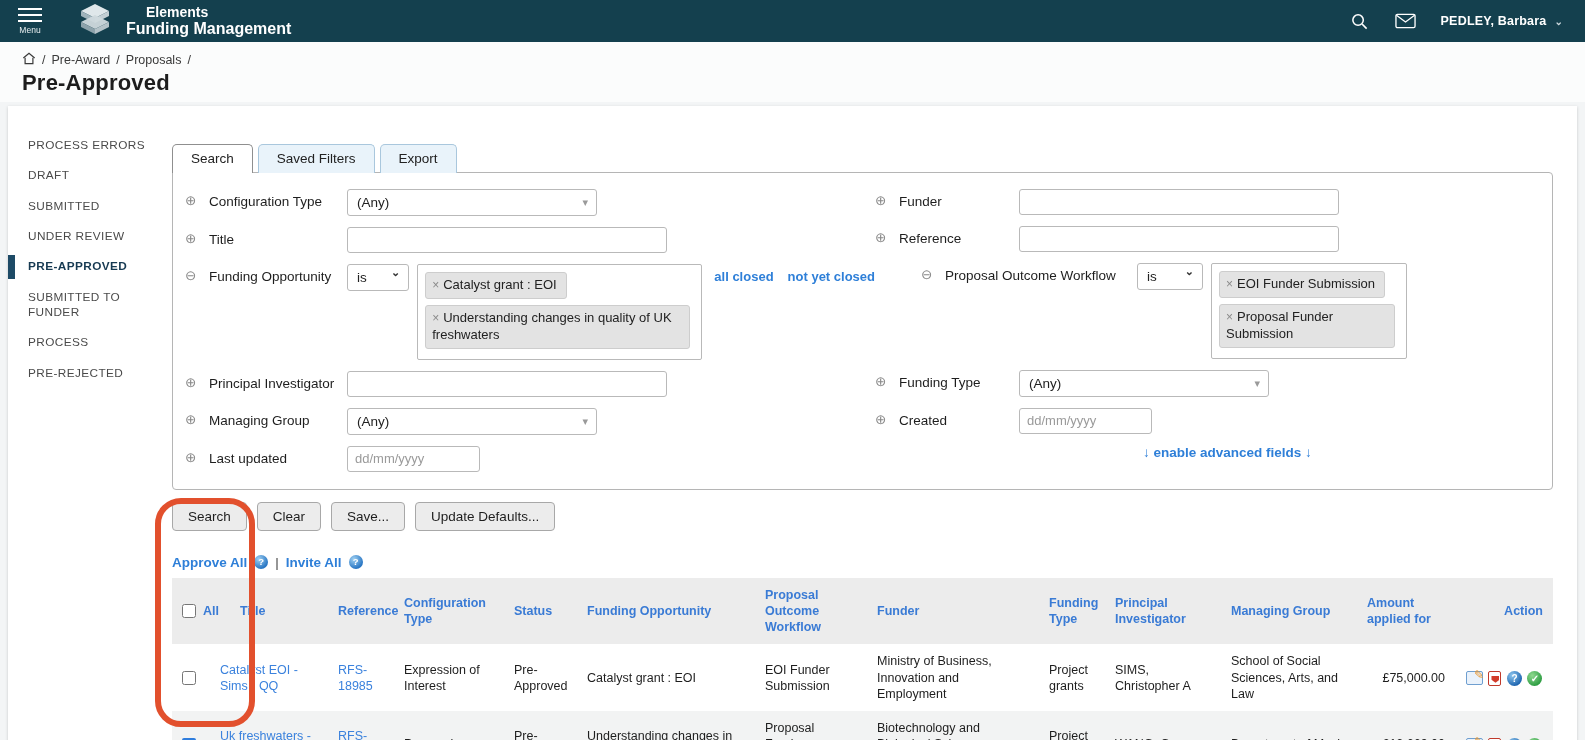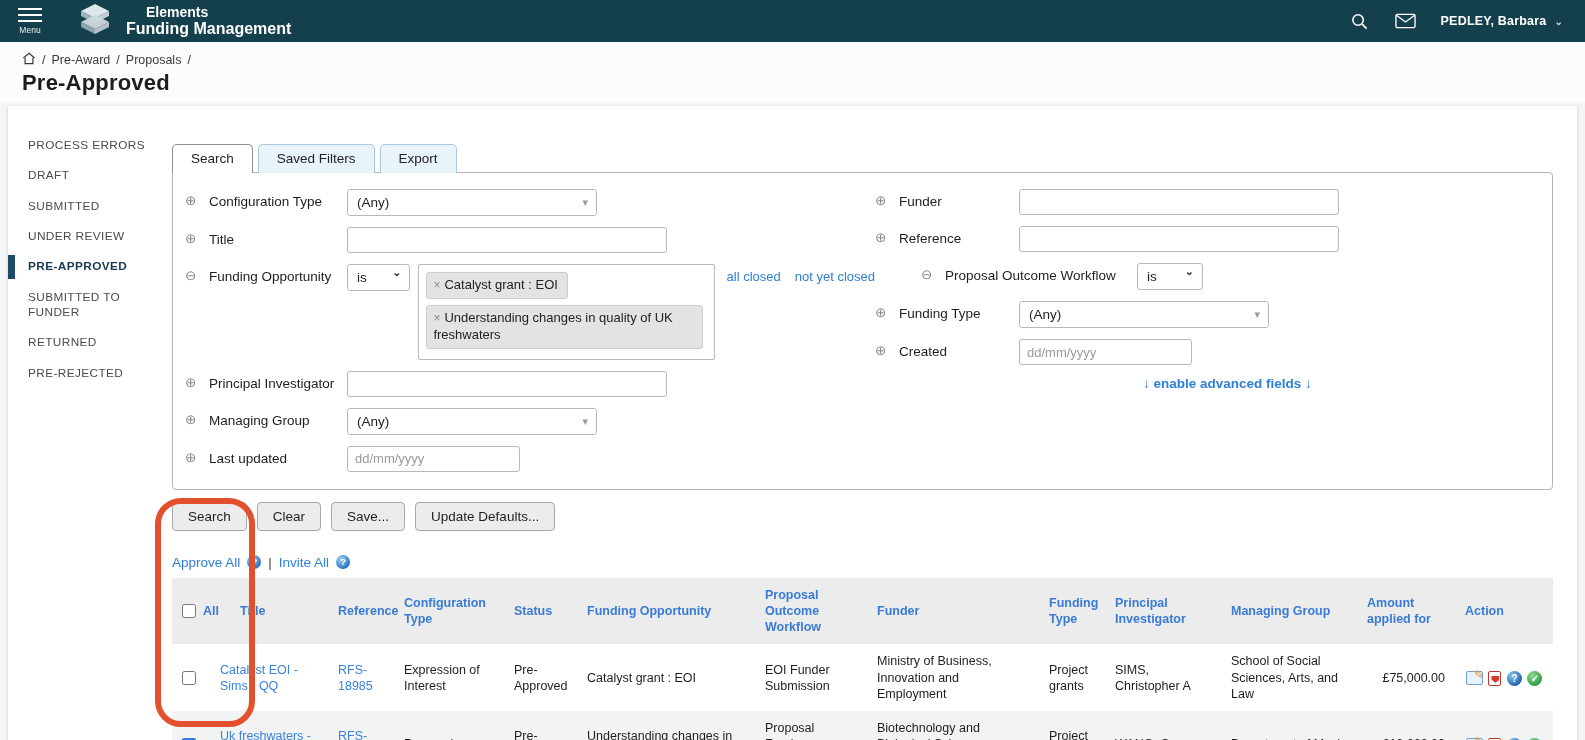--- a/index.html
+++ b/index.html
@@ -63,30 +63,30 @@
   .fcol-right .flabel { width:120px; flex-shrink:0; }
   .sel { height:27px; border:1px solid #b9b9b9; border-radius:3px; background:#fff;
     display:flex; align-items:center; padding:0 22px 0 9px; font-size:13.5px; position:relative; cursor:pointer; }
   .sel::after { content:"▾"; position:absolute; right:8px; color:#9a9a9a; font-size:11px; }
   .sel.any { width:250px; }
   .sel.op { width:66px; margin-right:8px; }
   .sel.op::after { content:"⌄"; color:#333; font-weight:700; top:1px; }
   .tinput { height:26px; border:1px solid #b9b9b9; border-radius:3px; font-size:13px;
     padding:0 7px; width:320px; font-family:"Liberation Sans",sans-serif; color:#222; }
   .tinput::placeholder { color:#9a9a9a; }
-  .tinput.date { width:173px; }
+  .tinput.date { width:133px; }
   .tagbox { border:1px solid #b9b9b9; border-radius:2px; background:#fff; padding:7px 7px 4px;
     width:320px; min-height:86px; }
   .tagbox.small { width:196px; min-height:92px; }
   .chip { display:inline-block; background:#e3e3e3; border:1px solid #cdcdcd; border-radius:3px;
     padding:3px 9px 4px 6px; font-size:13px; line-height:1.35; margin:0 4px 6px 0; max-width:100%; cursor:default; }
   .chip .x { color:#8a8a8a; margin-right:4px; cursor:pointer; font-size:12px; }
   .chip .x::before { content:"×"; }
   .closed-links { display:flex; gap:14px; padding-top:5px; margin-left:12px; }
-  .blue-link { color:#2e7fd8; font-size:13px; cursor:pointer; text-decoration:none; white-space:nowrap; }
+  .blue-link { color:#2e7fd8; font-size:13px; cursor:pointer; text-decoration:none; white-space:nowrap;font-weight:bold; }
   .adv-link { color:#2e7fd8; font-size:13.5px; font-weight:700; margin:6px 0 0 268px; cursor:pointer; }
 
   
   .btn-row { display:flex; gap:10px; margin-top:12px; }
   .btn { background:#ececec; border:1px solid #a8a8a8; border-radius:4px; padding:6px 15px;
     font-size:13.5px; color:#1e1e1e; cursor:pointer; font-family:"Liberation Sans",sans-serif; }
 
   
   .bulk-row { margin-top:24px; display:flex; align-items:center; gap:7px; font-size:13.5px; }
   .bulk-sep { color:#444; }
@@ -196,21 +196,21 @@
 
   <div class="card">
 
     <aside class="sidebar">
       <div class="side-item">PROCESS ERRORS</div>
       <div class="side-item">DRAFT</div>
       <div class="side-item">SUBMITTED</div>
       <div class="side-item">UNDER REVIEW</div>
       <div class="side-item active">PRE-APPROVED</div>
       <div class="side-item">SUBMITTED TO FUNDER</div>
-      <div class="side-item">RETURNED</div>
+      <div class="side-item">PROCESS</div>
       <div class="side-item">PRE-REJECTED</div>
     </aside>
 
     <main class="main">
 
       <div class="tabs">
         <div class="tab active">Search</div>
         <div class="tab">Saved Filters</div>
         <div class="tab">Export</div>
       </div>
@@ -276,20 +276,28 @@
           <div class="frow">
             <span class="ficon">⊕</span>
             <span class="flabel">Reference</span>
             <input class="tinput" type="text" value="" style="">
           </div>
           <div class="frow" style="margin-left:46px;">
             <span class="ficon">⊖</span>
             <span class="flabel" style="width:192px;">Proposal Outcome Workflow</span>
             <div class="sel op">
               <span>is</span>
+            </div>
+            <div class="tagbox small">
+              <span class="chip">
+                <span class="x"></span><span>EOI Funder Submission</span>
+              </span>
+              <span class="chip">
+                <span class="x"></span><span>Proposal Funder Submission</span>
+              </span>
             </div>
           </div>
           <div class="frow">
             <span class="ficon">⊕</span>
             <span class="flabel">Funding Type</span>
             <div class="sel any">
               <span>(Any)</span>
             </div>
           </div>
           <div class="frow">
@@ -344,21 +352,21 @@
             <th>Reference</th>
             <th>Configuration Type</th>
             <th>Status</th>
             <th>Funding Opportunity</th>
             <th>Proposal Outcome Workflow</th>
             <th>Funder</th>
             <th>Funding Type</th>
             <th>Principal Investigator</th>
             <th>Managing Group</th>
             <th class="col-amount">Amount applied for</th>
-            <th style="text-align:left;">Action</th>
+            <th style="text-align:right;">Action</th>
           </tr>
         </thead>
         <tbody>
           <tr>
             <td class="col-check"><input type="checkbox" style=""></td>
             <td><span class="cell-link">Catalyst EOI - Sims - QQ</span></td>
             <td><span class="cell-link">RFS-18985</span></td>
             <td>Expression of Interest</td>
             <td>Pre-Approved</td>
             <td>Catalyst grant : EOI</td>

